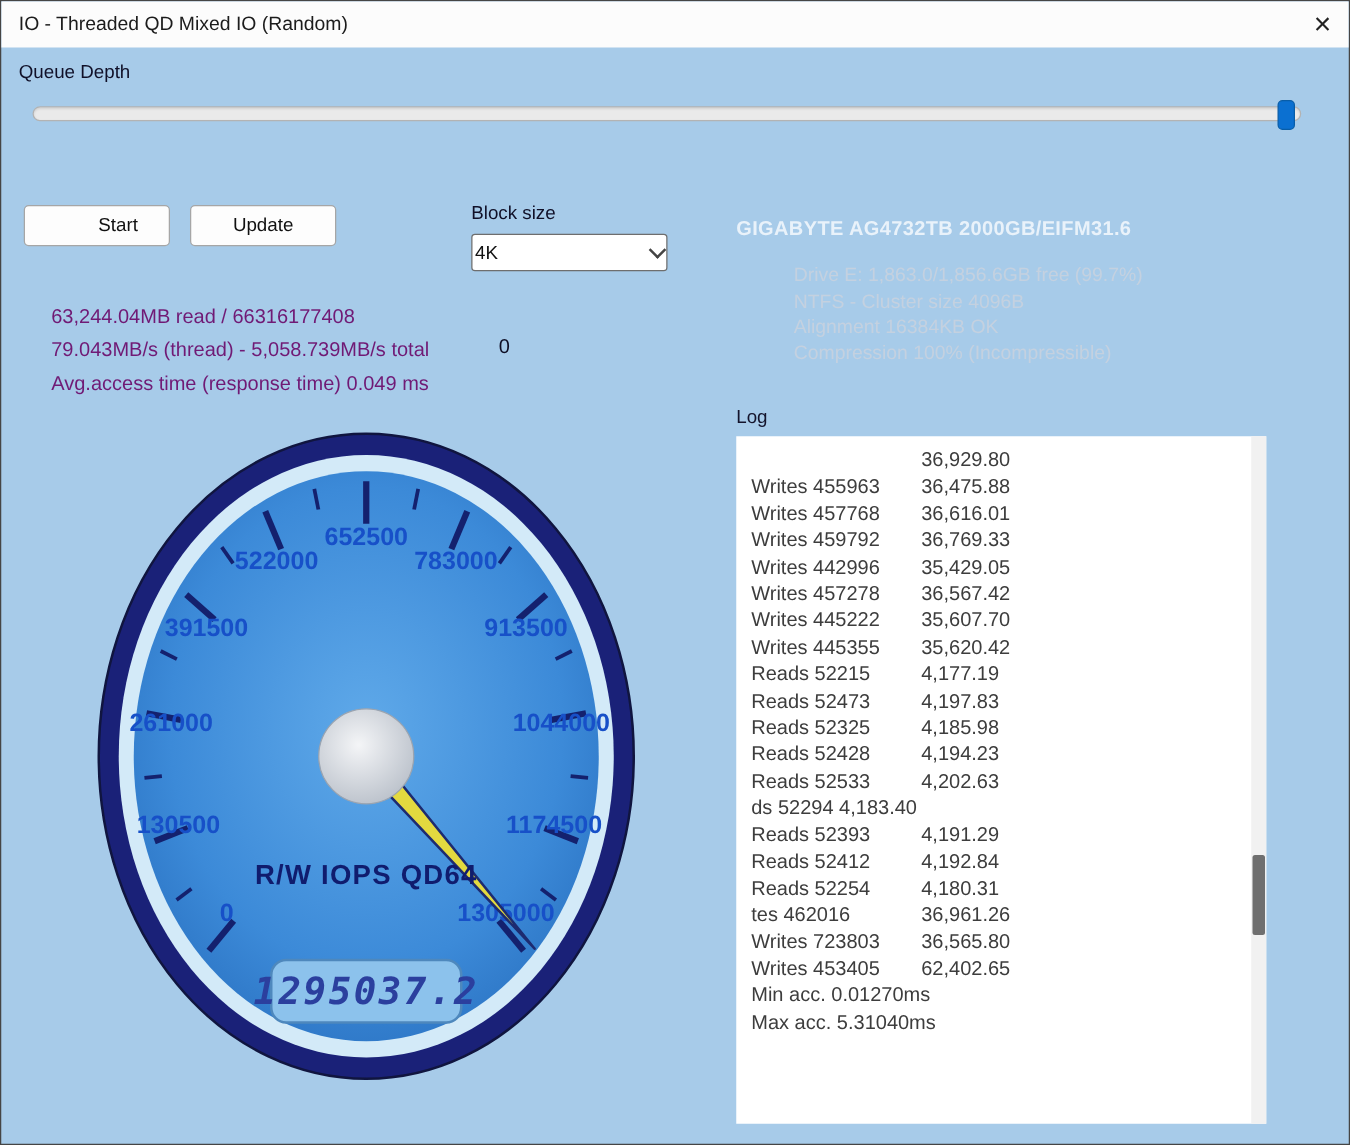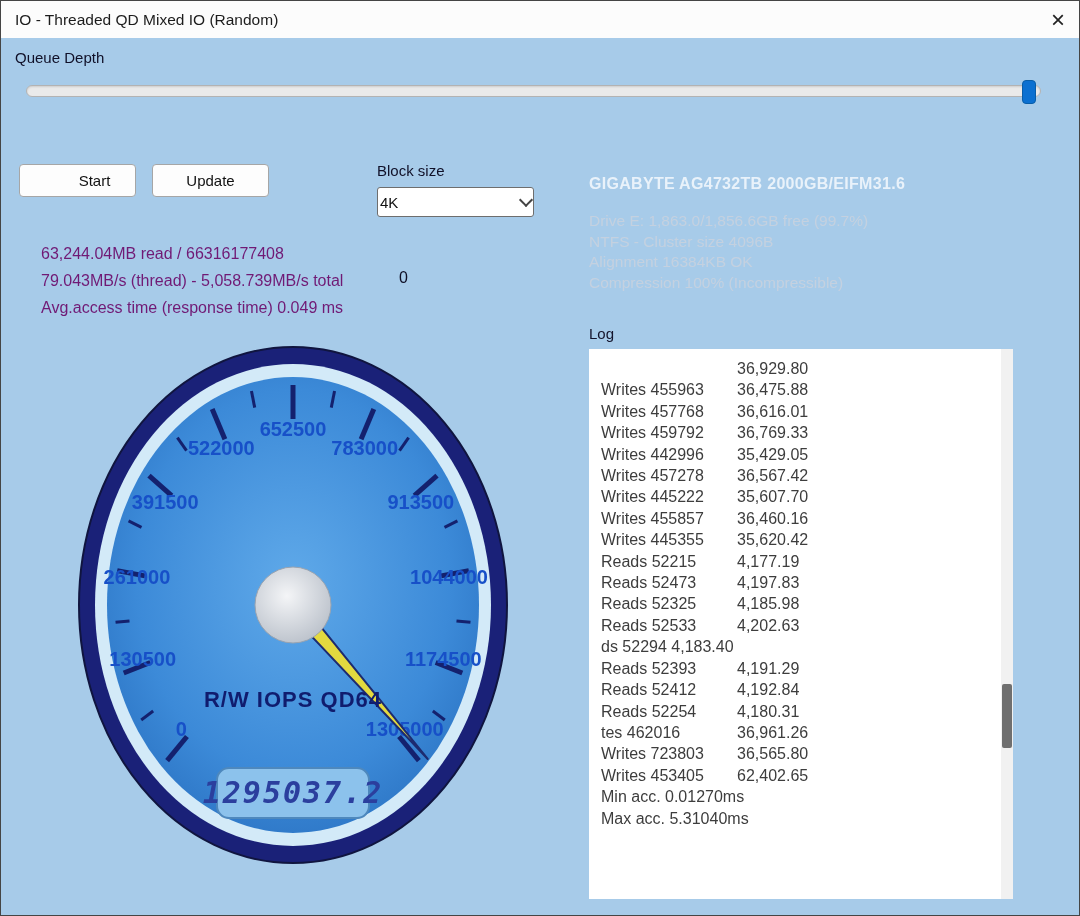--- a/index.html
+++ b/index.html
@@ -47,21 +47,21 @@
     margin-left:auto; width:8px; height:8px;
     border-right:2px solid #444; border-bottom:2px solid #444;
     transform:rotate(45deg); margin-top:-4px;
   }
 
   .stats { position:absolute; left:14px; top:202px; font-size:16px; color:#701a75; line-height:27px;margin-left:26px; }
   .counter { position:absolute; left:398px; top:231px; font-size:16px; color:#0e0e24; }
 
   .drive-info { position:absolute; left:588px; top:137px; }
   .drive-model { font-size:16px; font-weight:bold; color:#e9f2fa; margin-bottom:18px; letter-spacing:0.3px; }
-  .drive-line { font-size:15.5px; color:#c4d1e0; line-height:20.5px; }
+  .drive-line { font-size:15.5px; color:#c4d1e0; line-height:20.5px;margin-left:46px; }
 
   .log-label { position:absolute; left:588px; top:287px; font-size:15px; color:#14142c; }
   .log-box {
     position:absolute; left:588px; top:311px; width:424px; height:550px;
     background:#fff; box-sizing:border-box; padding:9px 14px 0 12px;
   }
   .log-row { display:grid; grid-template-columns:136px 1fr; font-size:16px; color:#3d3d3d; line-height:21.4px; white-space:pre; }
   .log-scrollbar { position:absolute; top:0; right:0; width:12px; height:100%; background:#f1f1f1; }
   .log-thumb { position:absolute; top:335px; left:1px; width:10px; height:64px; background:#6f6f6f; border-radius:2px; }
 
@@ -112,25 +112,25 @@
     <div class="log-label">Log</div>
     <div class="log-box">
       <div id="log-rows">
           <div class="log-row"><span></span><span>36,929.80</span></div>
           <div class="log-row"><span>Writes 455963</span><span>36,475.88</span></div>
           <div class="log-row"><span>Writes 457768</span><span>36,616.01</span></div>
           <div class="log-row"><span>Writes 459792</span><span>36,769.33</span></div>
           <div class="log-row"><span>Writes 442996</span><span>35,429.05</span></div>
           <div class="log-row"><span>Writes 457278</span><span>36,567.42</span></div>
           <div class="log-row"><span>Writes 445222</span><span>35,607.70</span></div>
-          <div class="log-row"><span>Writes 455857</span><span>36,460.16</span></div>
           <div class="log-row"><span>Writes 445355</span><span>35,620.42</span></div>
           <div class="log-row"><span>Reads 52215</span><span>4,177.19</span></div>
           <div class="log-row"><span>Reads 52473</span><span>4,197.83</span></div>
           <div class="log-row"><span>Reads 52325</span><span>4,185.98</span></div>
+          <div class="log-row"><span>Reads 52428</span><span>4,194.23</span></div>
           <div class="log-row"><span>Reads 52533</span><span>4,202.63</span></div>
           <div class="log-row"><span>ds 52294 4,183.40</span><span></span></div>
           <div class="log-row"><span>Reads 52393</span><span>4,191.29</span></div>
           <div class="log-row"><span>Reads 52412</span><span>4,192.84</span></div>
           <div class="log-row"><span>Reads 52254</span><span>4,180.31</span></div>
           <div class="log-row"><span>tes 462016</span><span>36,961.26</span></div>
           <div class="log-row"><span>Writes 723803</span><span>36,565.80</span></div>
           <div class="log-row"><span>Writes 453405</span><span>62,402.65</span></div>
           <div class="log-row"><span>Min acc. 0.01270ms</span><span></span></div>
           <div class="log-row"><span>Max acc. 5.31040ms</span><span></span></div>

